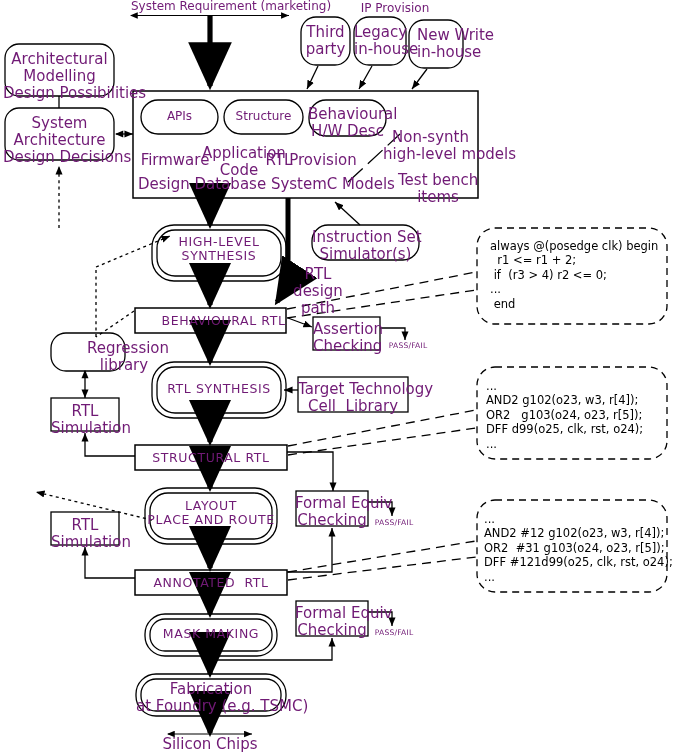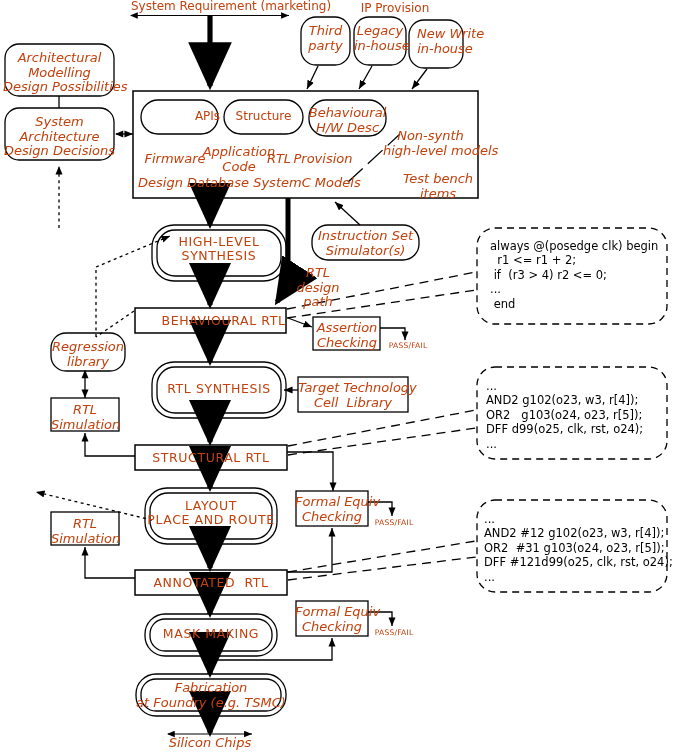--- a/index.html
+++ b/index.html
@@ -22,24 +22,24 @@
     top: 0;
     width: 675px;
     height: 752px;
     pointer-events: none;
   }
   .lbl {
     position: absolute;
     text-align: center;
     line-height: 1.12;
     white-space: pre;
-    color: #c2410c;
+    color: #701a75;
   }
   .t12 { font-size: 12px; }
-  .t11 { font-size: 13px; font-style: italic; }
+  .t11 { font-size: 15px; }
   .t8  { font-size: 7.6px; letter-spacing: .2px; }
   .stage { font-size: 12.5px; letter-spacing: .6px; }
   .code {
     position: absolute;
     font-family: "DejaVu Sans", "Liberation Sans", sans-serif;
     font-size: 11.5px;
     line-height: 1.26;
     white-space: pre;
     text-align: left;
     color: #000;
@@ -194,29 +194,29 @@
   <div class="lbl t11" style="left:408px; top:27px; width:56px;margin-left:9px;">New Write
 in-house</div>
 
   <div class="lbl t11" style="left:3px; top:51px; width:113px;">Architectural
 Modelling
 Design Possibilities</div>
   <div class="lbl t11" style="left:3px; top:115px; width:113px;">System
 Architecture
 Design Decisions</div>
 
-  <div class="lbl t11" style="left:51px; top:340px; width:74px;">Regression
+  <div class="lbl t11" style="left:51px; top:340px; width:74px;padding-left:36px;">Regression
 library</div>
   <div class="lbl t11" style="left:51px; top:403px; width:68px;">RTL
 Simulation</div>
   <div class="lbl t11" style="left:51px; top:517px; width:68px;">RTL
 Simulation</div>
 
 
-  <div class="lbl t12" style="left:141px; top:110px; width:77px;padding-left:28px;">APIs</div>
+  <div class="lbl t12" style="left:141px; top:110px; width:77px;">APIs</div>
   <div class="lbl t12" style="left:224px; top:110px; width:79px;">Structure</div>
   <div class="lbl t11" style="left:308px; top:106px; width:79px;">Behavioural
 H/W Desc</div>
 
   <div class="lbl t11" style="left:140px; top:152px; width:70px;">Firmware</div>
   <div class="lbl t11" style="left:202px; top:145px; width:74px;">Application
 Code</div>
   <div class="lbl t11" style="left:256px; top:152px; width:46px;">RTL</div>
   <div class="lbl t11" style="left:288px; top:152px; width:70px;">Provision</div>
 

